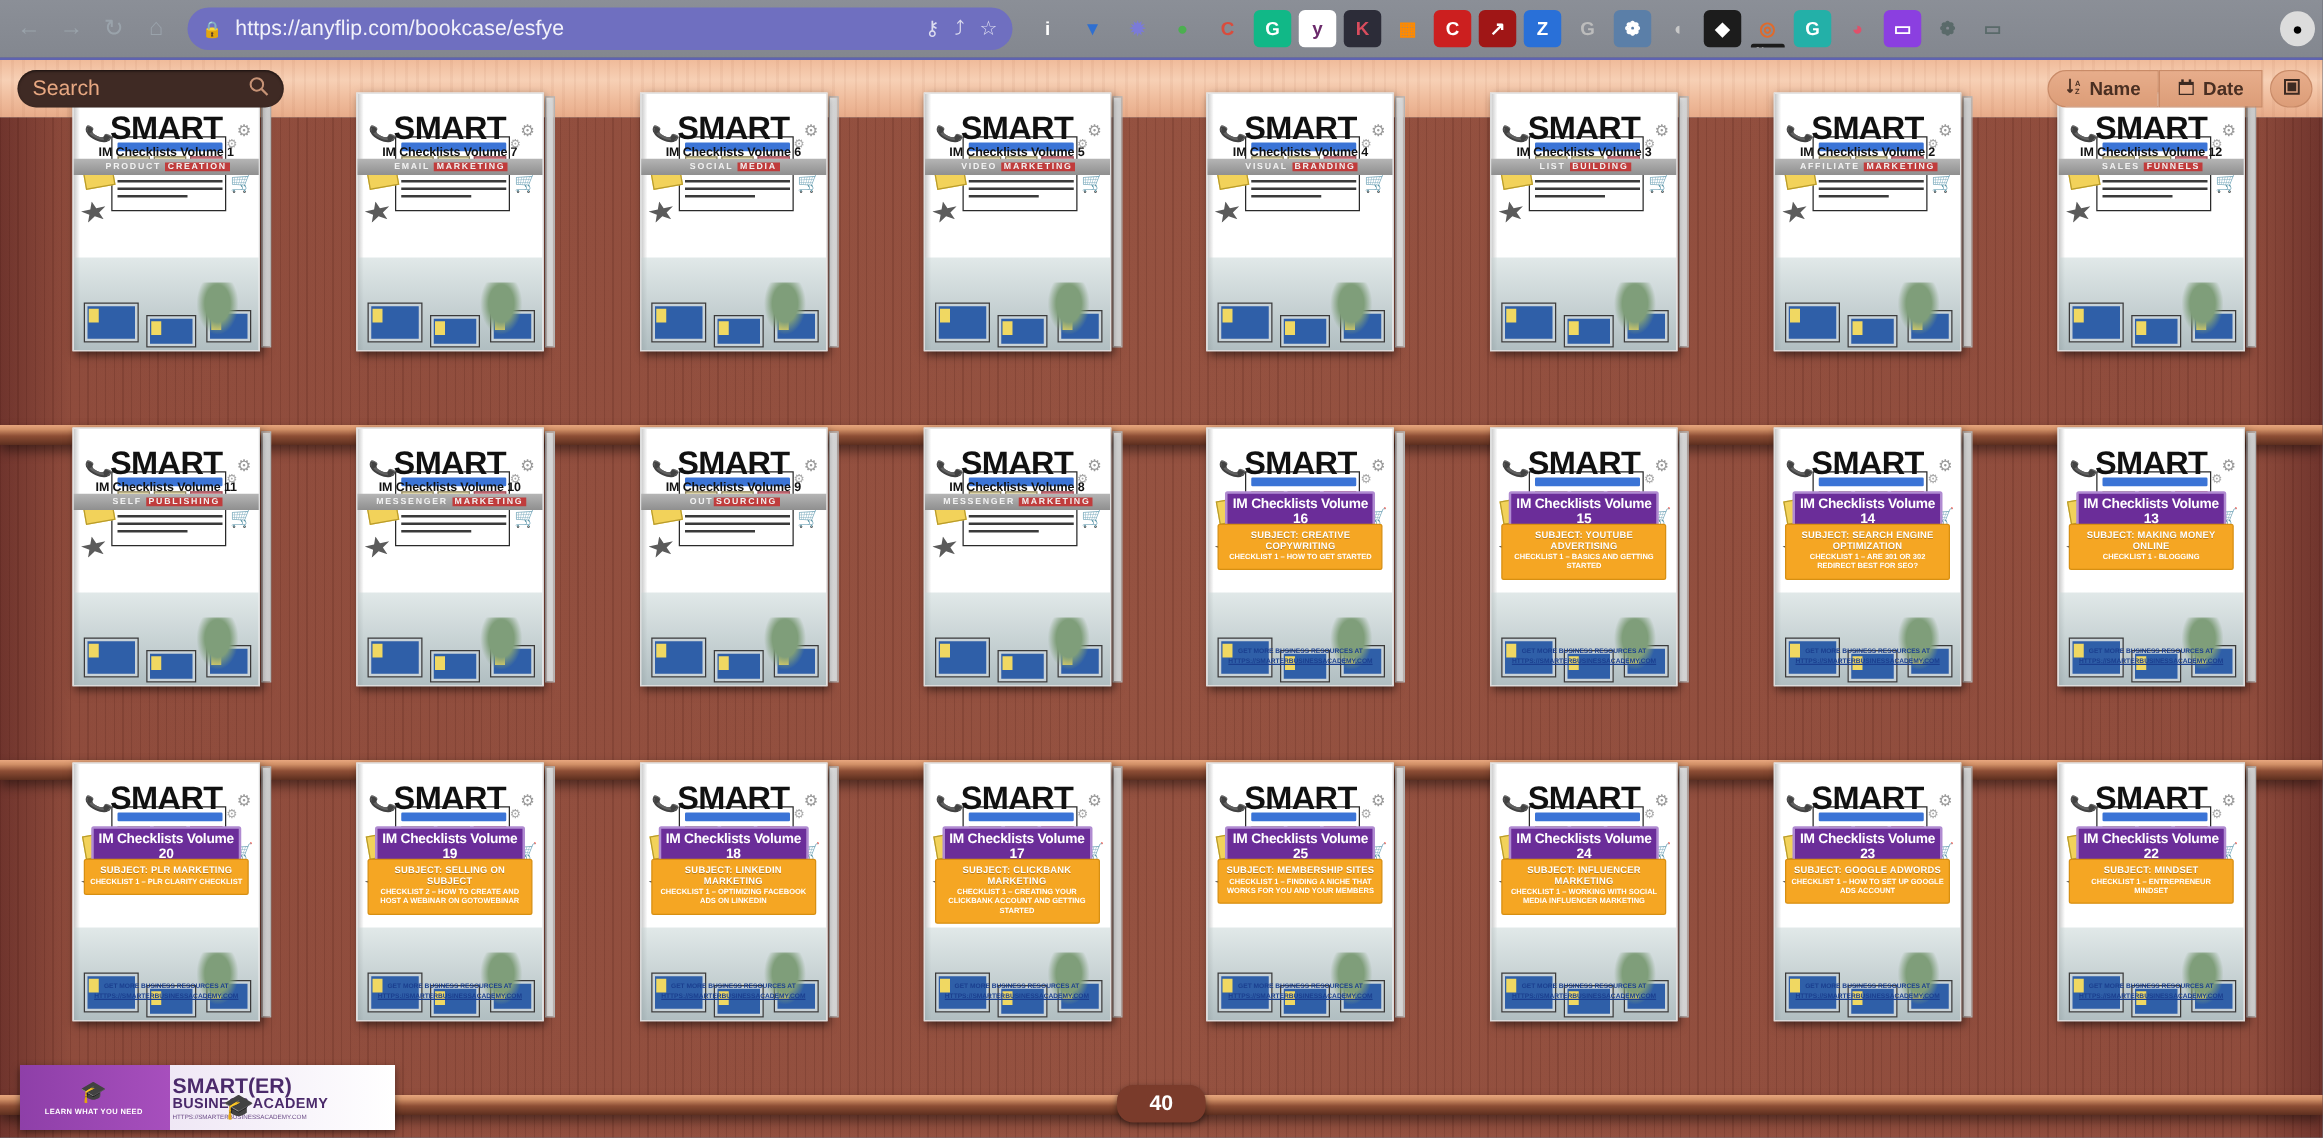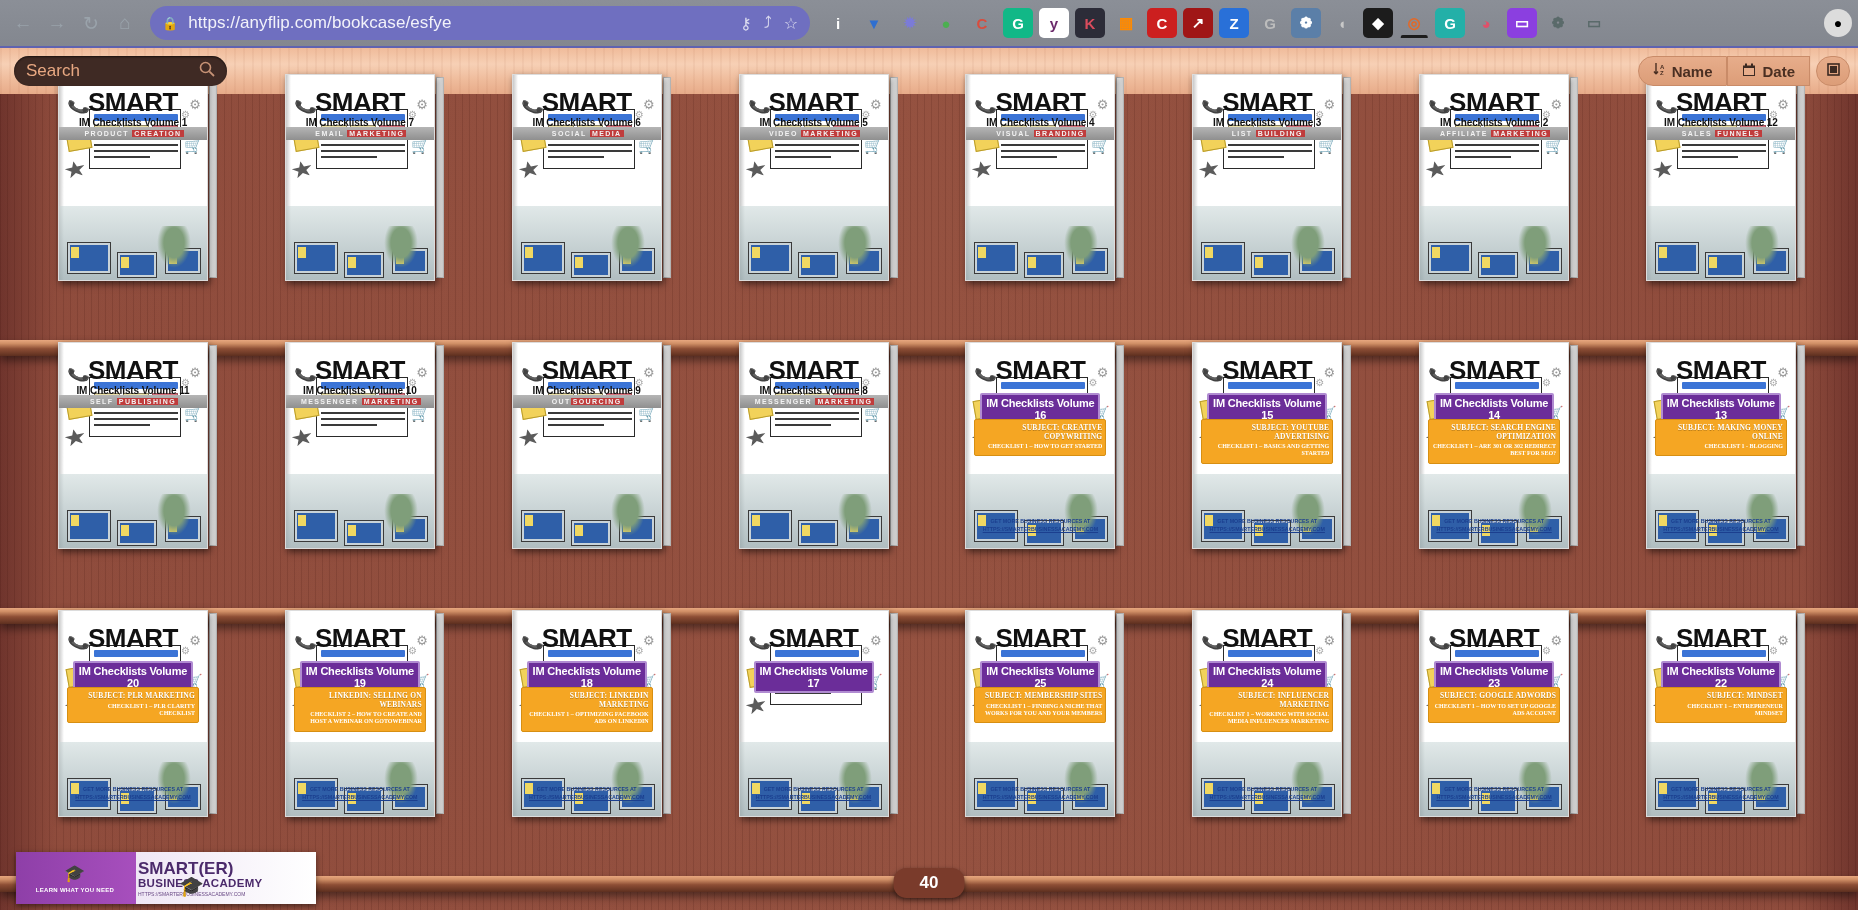--- a/index.html
+++ b/index.html
@@ -99,21 +99,21 @@
   .grayband{ position:absolute; left:-2px; top:52px; width:154px; height:13px;
     background:linear-gradient(180deg,#b5b5b5,#8f8f8f); display:flex; align-items:center; justify-content:center;}
   .grayband span{ font-size:7px; font-weight:bold; letter-spacing:1.4px; color:#f2f2f2;}
   .grayband .hl{ background:#c03c3c; padding:0 2px;}
   .vol-plain{ position:absolute; top:42px; left:0; right:0; text-align:center;
     font-size:10px; font-weight:bold; color:#111; letter-spacing:-.1px;}
   .vol-purple{ position:absolute; top:50px; left:14px; right:14px; text-align:center;
     background:#6b2d99; border:2px solid #b08bd1; color:#fff; font-size:11px; font-weight:bold;
     padding:2px 0; border-radius:2px; letter-spacing:-.2px;}
   .subj{ position:absolute; top:76px; left:8px; right:8px; background:#f5a623; border:1px solid #d78f12;
-    padding:4px 3px 5px; text-align:right; border-radius:2px;font-family:Liberation Serif, serif;}
+    padding:4px 3px 5px; text-align:center; border-radius:2px;}
   .subj .t1{ font-size:7.5px; font-weight:bold; color:#fff; letter-spacing:.2px; line-height:1.15;
     text-shadow:0 1px 0 rgba(0,0,0,.25);}
   .subj .t2{ font-size:6px; font-weight:bold; color:#fff; margin-top:2px; line-height:1.2;}
   .footer-link{ position:absolute; bottom:14px; left:10px; right:10px; text-align:center;
     font-size:5.3px; font-weight:bold; color:#1b3f8f; line-height:1.5;}
   .footer-link u{ display:block; }
   .photo{ position:absolute; left:0; bottom:0; width:100%; height:74px;
     background:linear-gradient(180deg,rgba(200,214,214,.55),rgba(150,168,172,.75));}
   .mon{ position:absolute; background:#c9d3d8; border:1.5px solid #3a3a3a;}
   .mon .scr{ position:absolute; inset:2px; background:#2f5fa8;}
@@ -963,21 +963,21 @@
               </div>
               <div class="smart">SMART</div>
               <div class="phone">📞</div>
               <div class="gear">⚙</div>
               <div class="gear2">⚙</div>
               <div class="note"></div>
               <div class="star"></div>
               <div class="cart">🛒</div>
               <div class="vol-purple">IM Checklists Volume 19</div>
               <div class="subj">
-                <div class="t1">LINKEDIN: SELLING ON WEBINARS</div>
+                <div class="t1">SUBJECT: SELLING ON SUBJECT</div>
                 <div class="t2">CHECKLIST 2 – HOW TO CREATE AND HOST A WEBINAR ON GOTOWEBINAR</div>
               </div>
               <div class="footer-link">GET MORE BUSINESS RESOURCES AT<u>HTTPS://SMARTERBUSINESSACADEMY.COM</u></div>
             </div>
           </div>
           <div class="book">
             <div class="pages"></div>
             <div class="cover">
               <div class="spine"></div>
               <div class="photo"></div>
@@ -1046,20 +1046,24 @@
                 <div class="bw-l" style="top:46px;width:56px"></div>
               </div>
               <div class="smart">SMART</div>
               <div class="phone">📞</div>
               <div class="gear">⚙</div>
               <div class="gear2">⚙</div>
               <div class="note"></div>
               <div class="star"></div>
               <div class="cart">🛒</div>
               <div class="vol-purple">IM Checklists Volume 17</div>
+              <div class="subj">
+                <div class="t1">SUBJECT: CLICKBANK MARKETING</div>
+                <div class="t2">CHECKLIST 1 – CREATING YOUR CLICKBANK ACCOUNT AND GETTING STARTED</div>
+              </div>
               <div class="footer-link">GET MORE BUSINESS RESOURCES AT<u>HTTPS://SMARTERBUSINESSACADEMY.COM</u></div>
             </div>
           </div>
           <div class="book">
             <div class="pages"></div>
             <div class="cover">
               <div class="spine"></div>
               <div class="photo"></div>
               <div class="mon" style="left:8px;bottom:6px;width:44px;height:32px;">
                 <div class="scr"></div>

